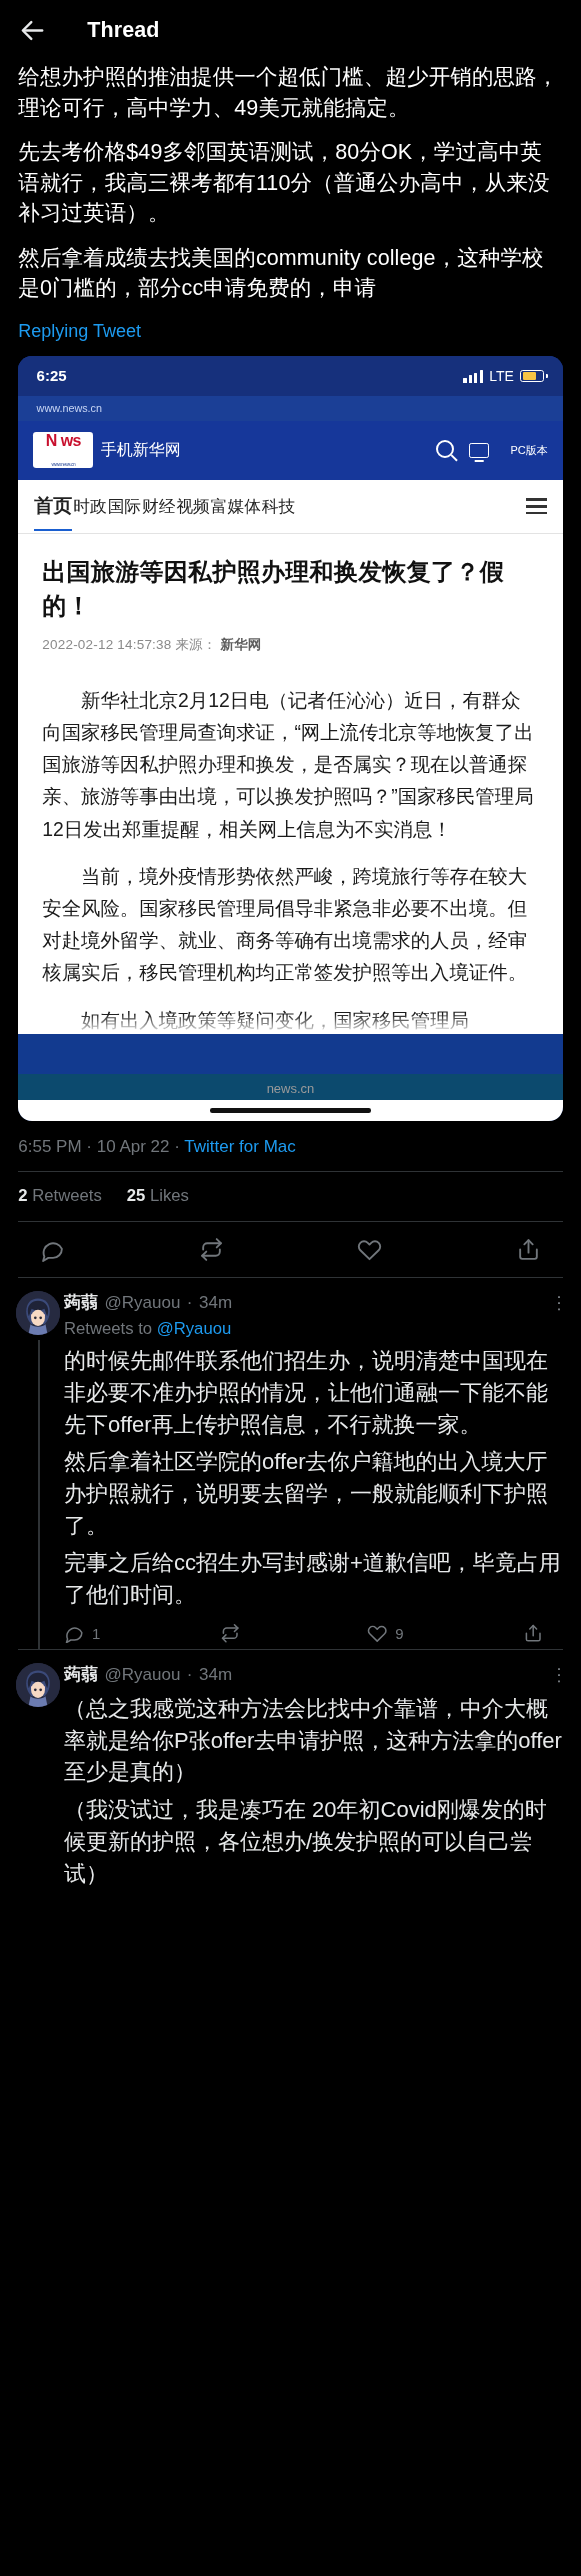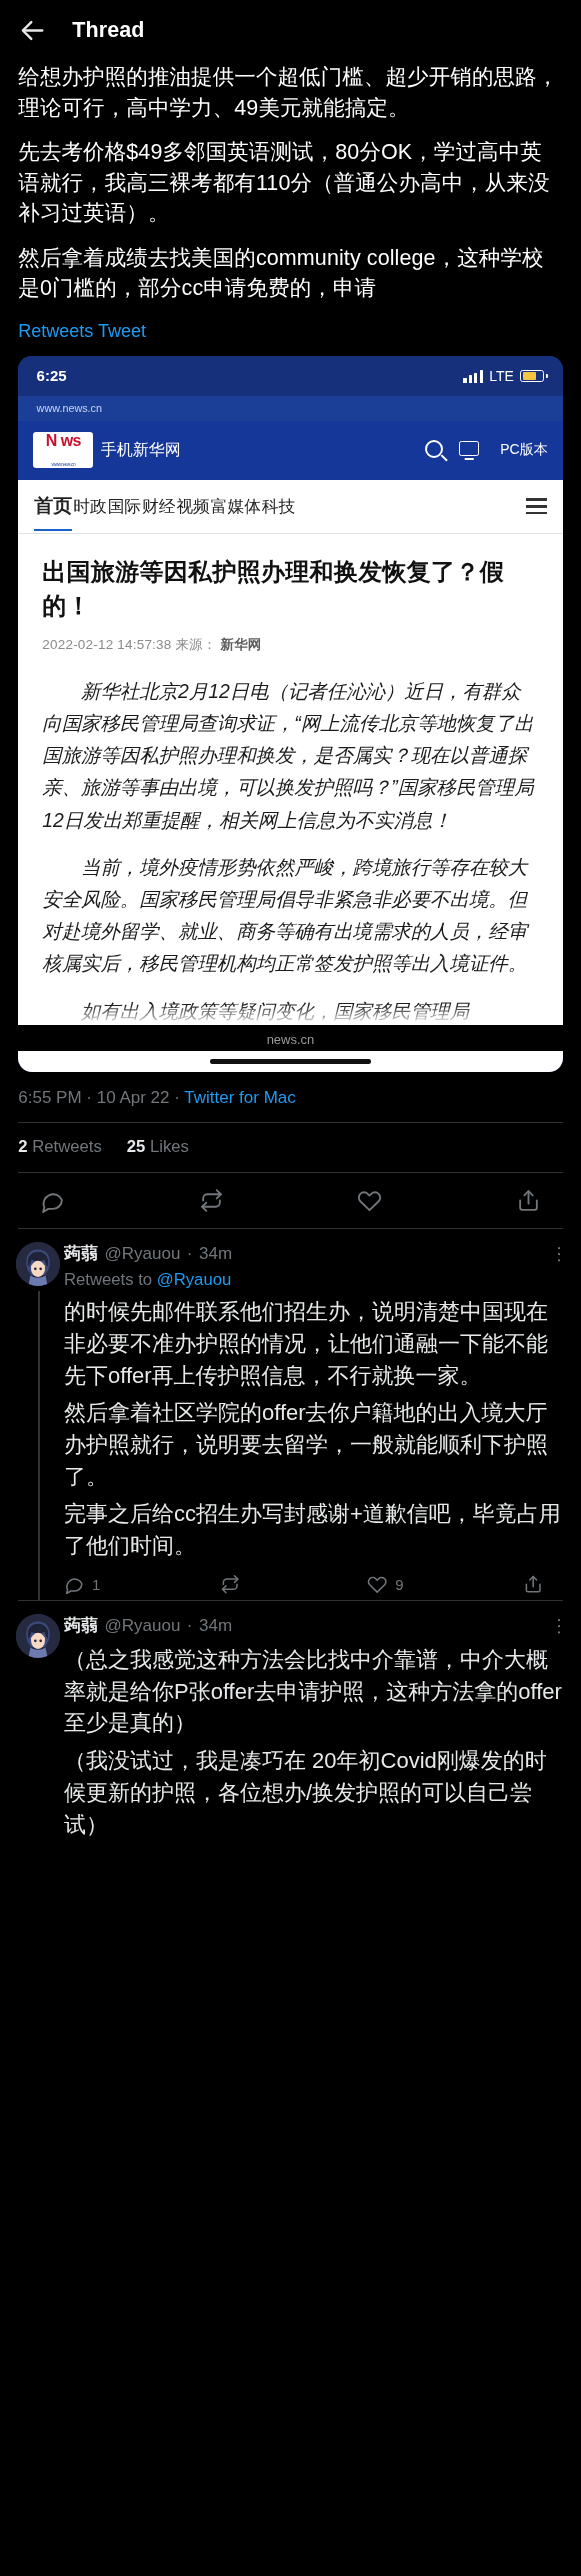--- a/index.html
+++ b/index.html
@@ -11,21 +11,21 @@
     -webkit-font-smoothing: antialiased;
   }
   body { width: 581px; min-height: 2576px; position: relative; overflow-x: hidden; }
 
   
   .appbar {
     height: 60px;
     display: flex;
     align-items: center;
     padding-left: 18.3px;
-    gap: 25px;
+    gap: 40px;
   }
   .back-arrow {
     width: 29px; height: 29px;
     position: relative;
     flex: 0 0 auto;
   }
   .back-arrow svg { width: 29px; height: 29px; display: block; }
   .appbar-title {
     font-size: 21.5px;
     font-weight: bold;
@@ -170,21 +170,21 @@
   .mag::after {
     content: "";
     position: absolute;
     width: 2.2px; height: 7.5px;
     background: #fff;
     transform: rotate(-45deg);
     right: 1.6px; bottom: 0;
   }
   .pcbtn {
     display: flex; align-items: flex-start; gap: 21px;
-    color: #fff; font-size: 14px;
+    color: #fff; font-size: 11px;
   }
   .pcbtn .monitor {
     width: 20.4px; height: 15px;
     border: 1.6px solid #fff;
     border-radius: 2.2px;
     position: relative;
   }
   .pcbtn .monitor::after {
     content: "";
     position: absolute;
@@ -238,21 +238,21 @@
     letter-spacing: 0.3px;
     color: #111;
   }
   .art-meta {
     margin-top: 14px;
     font-size: 13.5px;
     color: #8a8a8a;
     letter-spacing: 0.2px;
   }
   .art-meta b { color: #5e5e5e; font-weight: bold; }
-  .art-body { margin-top: 21px; font-style: italic; }
+  .art-body { margin-top: 30px; }
   .art-body p {
     font-size: 19.4px;
     line-height: 1.66;
     text-indent: 2em;
     margin-bottom: 15px;
     color: #1b1b1b;
   }
   .art-fade {
     position: relative;
     height: 30px;
@@ -265,25 +265,26 @@
     color: #1b1b1b;
     margin: 0;
   }
   .art-fade::after {
     content: "";
     position: absolute;
     left: 0; right: 0; bottom: 0; height: 19.4px;
     background: linear-gradient(to bottom, rgba(255,255,255,0), #fff);
   }
   .ph-footer {
-    background: #000000;
+    background: #0c4a6e;
     color: #9a9a9a;
     font-size: 13px;
     text-align: center;
     padding: 7.5px 0 4.3px 0;
+    margin-top: 40px;
   }
   .home-bar {
     background: #fff;
     height: 20.4px;
     display: flex; align-items: center; justify-content: center;
   }
   .home-bar i {
     width: 161px; height: 4.3px; background: #111; border-radius: 2.2px; display: block;
   }
 
@@ -390,21 +391,21 @@
     </svg>
   </div>
   <div class="appbar-title">Thread</div>
 </div>
 
 <div class="tweet-text">
   <p>给想办护照的推油提供一个超低门槛、超少开销的思路，理论可行，高中学力、49美元就能搞定。</p>
   <p>先去考价格$49多邻国英语测试，80分OK，学过高中英语就行，我高三裸考都有110分（普通公办高中，从来没补习过英语）。</p>
   <p>然后拿着成绩去找美国的community college，这种学校是0门槛的，部分cc申请免费的，申请</p>
 </div>
-<div class="translate-link">Retweets Tweet</div>
+<div class="translate-link">Replying Tweet</div>
 
 <div class="media-card">
 
   <div class="ph-status">
     <div class="time">6:25</div>
     <div class="right">
       <div class="sig-bars">
           <i></i>
           <i></i>
           <i></i>

